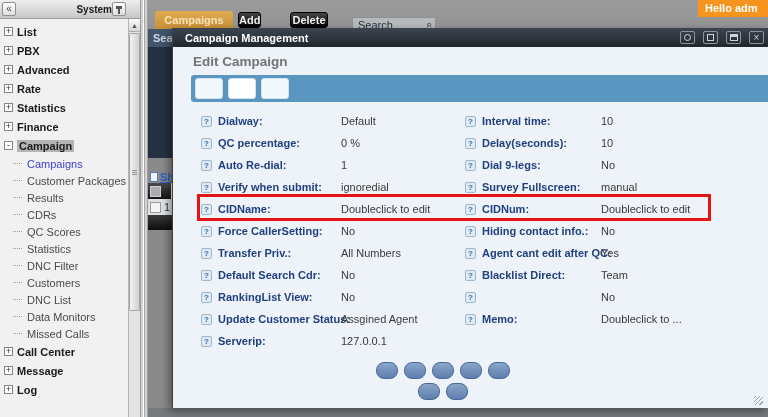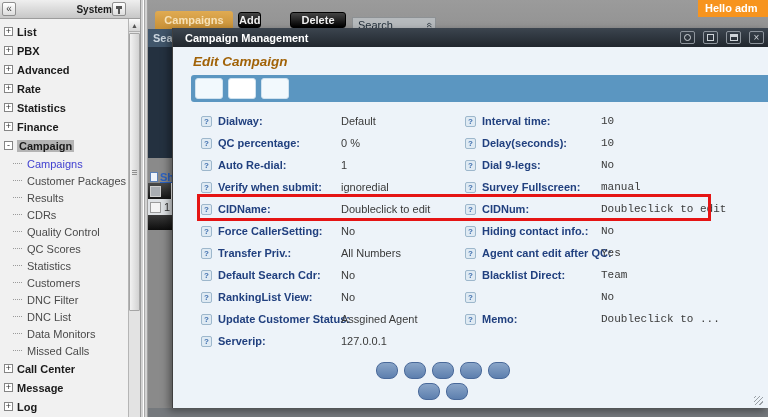--- a/index.html
+++ b/index.html
@@ -33,21 +33,21 @@
   .splitter::after { content:""; position:absolute; left:2px; top:0; bottom:0; width:2px; background:linear-gradient(90deg,#fff 0 1px,#a8a8a8 1px 2px); }
 
   
   .main { position:absolute; left:148px; top:0; right:0; bottom:0; background:linear-gradient(#9b9b9b,#8a8a8a 60px,#8a8a8a); }
   .bottom-strip { position:absolute; left:0; right:0; bottom:0; height:9px; background:#75797d; }
   .hello { position:absolute; top:0; right:-2px; width:72px; height:17px; background:#f7941e; color:#fff; font-size:11px; font-weight:bold; line-height:17px; padding-left:7px; white-space:nowrap; overflow:hidden; cursor:pointer; }
   .toolbar { position:absolute; left:0; top:11px; height:19px; width:100%; }
   .tb-tab { position:absolute; left:7px; top:0; width:78px; height:19px; background:linear-gradient(#e0ab52,#c68e35); border-radius:3px 3px 0 0; color:#f7e2b8; font-size:11px; font-weight:bold; text-align:center; line-height:19px; cursor:pointer; }
   .tb-btn { position:absolute; top:1px; height:16px; background:linear-gradient(#454545,#000); border:1px solid #000; border-radius:3px; color:#f0f0f0; font-size:11px; font-weight:bold; text-align:center; line-height:14px; cursor:pointer; }
   .tb-add { left:90px; width:23px; }
-  .tb-del { left:142px; width:56px; }
+  .tb-del { left:142px; width:38px; }
   .tb-search { position:absolute; left:204px; top:6px; width:84px; height:16px; background:#b6babd; border:1px solid #8d9194; color:#23303b; font-size:11px; line-height:14px; padding-left:5px; cursor:text; }
   .tb-chevrons { position:absolute; right:3px; top:0px; font-size:10px; color:#39434c; transform:rotate(90deg); cursor:pointer; }
   .dark-panel { position:absolute; left:0; top:29px; width:24px; height:129px; background:#243140; overflow:hidden; }
   .dark-panel .dp-top { height:18px; background:#41566b; color:#cdd7e0; font-size:11px; font-weight:bold; line-height:18px; padding-left:5px; white-space:nowrap; }
   .show-row { position:absolute; left:2px; top:170px; width:22px; height:13px; display:flex; align-items:center; overflow:hidden; }
   .doc-icon { width:8px; height:10px; background:#eef3fb; border:1px solid #5a7fb6; margin-right:2px; flex:0 0 auto; }
   .show-link { color:#2b62c4; font-size:11px; font-weight:bold; text-decoration:underline; white-space:nowrap; cursor:pointer; }
   .bg-table { position:absolute; left:0; top:183px; width:24px; overflow:hidden; }
   .bg-th { height:16px; background:linear-gradient(#4a4a4a,#141414); display:flex; align-items:center; border-right:1px solid #fff; }
   .bg-tr { height:16px; background:#dfe2e5; display:flex; align-items:center; }
@@ -59,34 +59,34 @@
   
   .modal { position:absolute; left:172px; top:28px; width:596px; height:380px; border-left:1px solid #3f3f3f; box-shadow:-3px 3px 8px rgba(0,0,0,.4); }
   .m-title { height:19px; background:linear-gradient(#3c454f,#21272e); display:flex; align-items:center; }
   .m-title-text { color:#fff; font-size:11px; font-weight:bold; padding-left:12px; flex:1; }
   .m-icons { display:flex; gap:8px; padding-right:4px; }
   .wicon { width:15px; height:13px; border:1px solid #8d949c; border-radius:2px; display:flex; align-items:center; justify-content:center; color:#cfd4d9; font-size:10px; line-height:11px; cursor:pointer; }
   .wi-circle { width:7px; height:7px; border:1.5px solid #cfd4d9; border-radius:50%; }
   .wi-sq { width:7px; height:7px; border:1.5px solid #cfd4d9; }
   .wi-restore { width:8px; height:7px; border:1px solid #cfd4d9; border-top:3px solid #cfd4d9; }
   .m-body { position:absolute; top:19px; left:0; right:0; bottom:0; background:#edf3f9; }
-  .m-heading { position:absolute; left:20px; top:7px; font-size:13.5px; font-weight:bold; color:#a16207;font-style:italic; }
+  .m-heading { position:absolute; left:20px; top:7px; font-size:13.5px; font-weight:bold; color:#737373; }
   .tabstrip { position:absolute; left:18px; right:0; top:28px; height:27px; background:#5b96c1; border-radius:3px 0 0 3px; display:flex; align-items:center; padding-left:4px; gap:5px; }
   .tab { height:21px; line-height:21px; padding:0 13px; border-radius:3px; border:1px solid #cfe2ef; background:#f2f9fd; color:#2f7fb2; font-size:11.5px; font-weight:bold; cursor:pointer; }
   .tab.active { background:#fff; color:#e8820a; }
 
   .fcol { position:absolute; top:63px; }
   .fcol.left { left:28px; width:262px; }
   .fcol.right { left:292px; width:300px; }
   .frow { position:relative; height:22px; display:flex; align-items:center; }
   .help { width:11px; height:11px; flex:0 0 auto; background:#dfeaf3; border:1px solid #9db7cc; border-radius:2px; font-size:8px; font-weight:bold; color:#3f6fae; text-align:center; line-height:10px; cursor:pointer; }
   .flabel { font-size:11px; font-weight:bold; color:#21407f; margin-left:6px; white-space:nowrap; }
   .fvalue { position:absolute; font-size:11px; color:#3a3a3a; white-space:nowrap; cursor:pointer; }
   .fcol.left .fvalue { left:140px; }
-  .fcol.right .fvalue { left:136px;font-family:Liberation Mono, monospace; }
+  .fcol.right .fvalue { left:136px; }
   .redbox { position:absolute; left:24px; top:147px; width:514px; height:27px; border:3px solid #e51414; pointer-events:none; }
 
   .btnrows { position:absolute; left:0; right:56px; top:315px; display:flex; flex-direction:column; gap:4px; align-items:center; }
   .btnrow { display:flex; gap:6px; }
   .act { height:17px; padding:0 10px; background:linear-gradient(#8aa5c8,#5d7fae); border:1px solid #49699a; border-radius:8px; color:#fff; font-size:11px; font-weight:bold; line-height:15px; cursor:pointer; font-family:"Liberation Sans", sans-serif; }
   .grip { position:absolute; right:5px; bottom:3px; width:9px; height:9px; background:repeating-linear-gradient(315deg, transparent 0 2px, #9aa0a6 2px 3px); cursor:nwse-resize; }
 </style>
 </head>
 <body>
 
@@ -139,37 +139,33 @@
         <div class="citem">
     <span class="dash"></span>
     <span class="clabel">Results</span>
   </div>
         <div class="citem">
     <span class="dash"></span>
     <span class="clabel">CDRs</span>
   </div>
         <div class="citem">
     <span class="dash"></span>
-    <span class="clabel">Quality Control</span>
-  </div>
-        <div class="citem">
-    <span class="dash"></span>
     <span class="clabel">QC Scores</span>
   </div>
         <div class="citem">
     <span class="dash"></span>
     <span class="clabel">Statistics</span>
   </div>
         <div class="citem">
     <span class="dash"></span>
+    <span class="clabel">DNC Filter</span>
+  </div>
+        <div class="citem">
+    <span class="dash"></span>
     <span class="clabel">Customers</span>
-  </div>
-        <div class="citem">
-    <span class="dash"></span>
-    <span class="clabel">DNC Filter</span>
   </div>
         <div class="citem">
     <span class="dash"></span>
     <span class="clabel">DNC List</span>
   </div>
         <div class="citem">
     <span class="dash"></span>
     <span class="clabel">Data Monitors</span>
   </div>
         <div class="citem">

